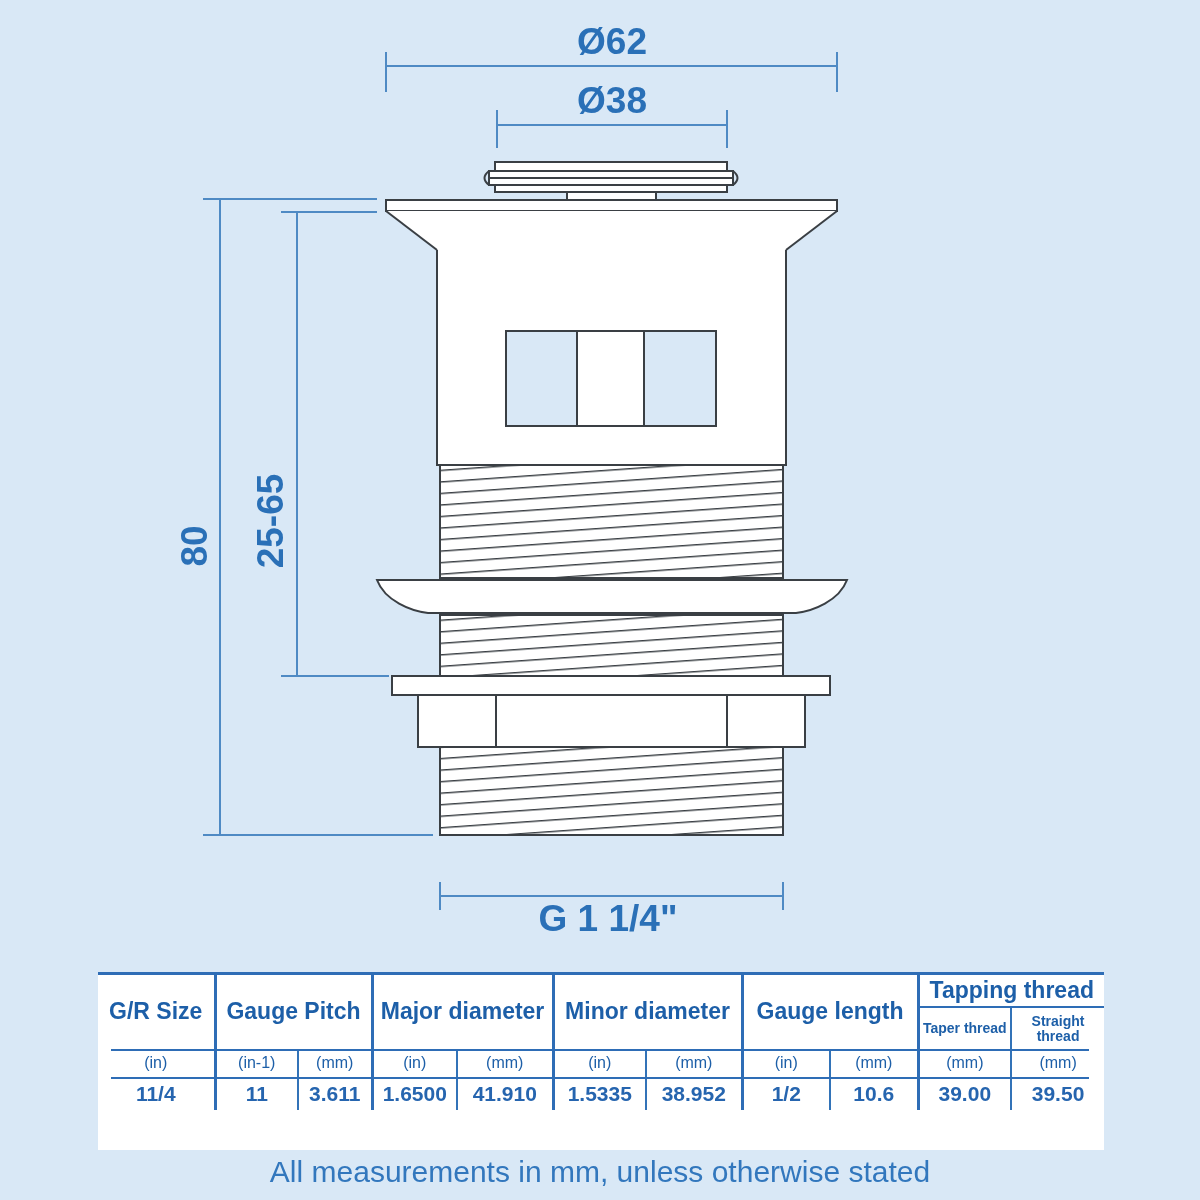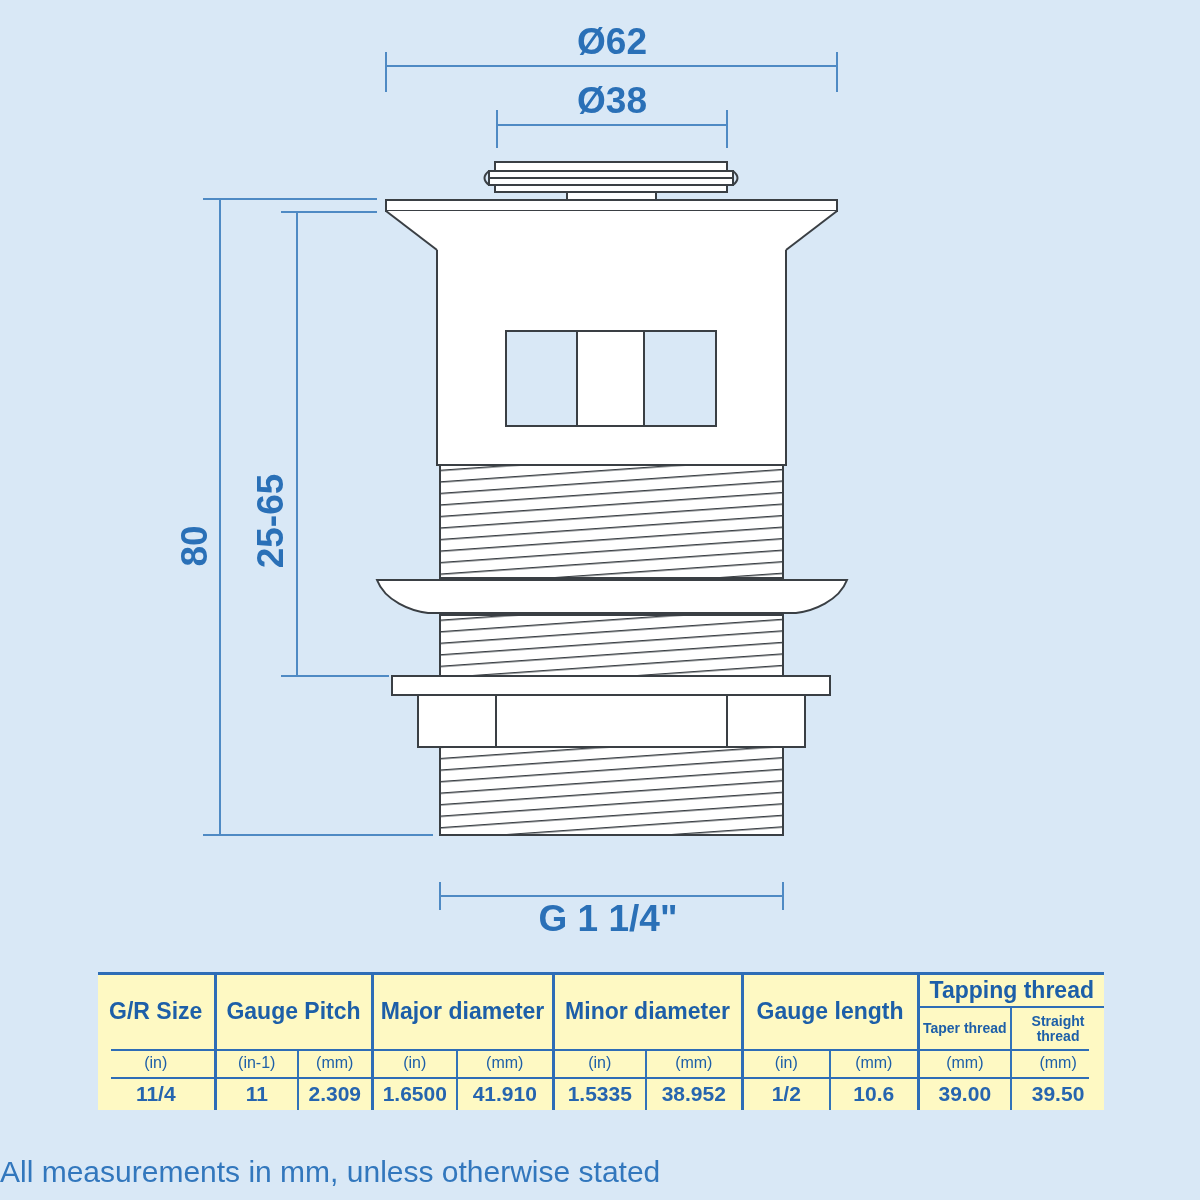--- a/index.html
+++ b/index.html
@@ -5,22 +5,22 @@
   html,body{margin:0;padding:0}
   body{
     width:1200px;height:1200px;position:relative;overflow:hidden;
     background:#d9e8f6;
     font-family:"Liberation Sans",sans-serif;
   }
   #drawing{position:absolute;top:0;left:0}
 
   
   .spec-table-wrap{
-    position:absolute;left:98px;top:972px;width:1006px;height:138px;
-    box-sizing:border-box;background:#fef9c3;
+    position:absolute;left:98px;top:972px;width:1006px;height:178px;
+    box-sizing:border-box;background:#ffffff;
     border-top:3px solid #2e6db6;
   }
   .spec-table-wrap table{
     border-collapse:collapse;width:100%;height:135px;table-layout:fixed;
   }
   th,td{padding:0;margin:0;text-align:center;vertical-align:middle;color:#1d5fa8;overflow:hidden}
   tr.row-a{height:32px}
   tr.row-b{height:42px}
   tr.row-c{height:28px}
   tr.row-d{height:33px}
@@ -31,21 +31,21 @@
   .gsep{border-right:3px solid #2e6db6}
   .ssep{border-right:2px solid #3273b8}
   .tap-underline{border-bottom:2px solid #2e6db6}
   .hline{position:absolute;left:13px;right:15px;background:#2e6db6}
   .hline1{top:74px;height:2px}
   .hline2{top:102px;height:2px}
 
   
   .note{
     position:absolute;top:1155px;left:0;width:100%;
-    text-align:left;font-size:30px;color:#3277bd;
+    text-align:center;font-size:30px;color:#3277bd;
   }
 </style>
 </head>
 <body>
 
 <svg id="drawing" width="1200" height="960" viewBox="0 0 1200 960" aria-hidden="true">
   <defs>
     <pattern id="hatch" patternUnits="userSpaceOnUse" width="1200" height="11.5" patternTransform="rotate(-4)">
       <line x1="-600" y1="5.5" x2="1800" y2="5.5" stroke="#3a3f44" stroke-width="1.4"></line>
     </pattern>
@@ -175,21 +175,21 @@
       <td class="unit ssep">(in)</td>
       <td class="unit gsep">(mm)</td>
       <td class="unit ssep">(in)</td>
       <td class="unit gsep">(mm)</td>
       <td class="unit ssep">(mm)</td>
       <td class="unit">(mm)</td>
     </tr>
     <tr class="row-d">
       <td class="val gsep">11/4</td>
       <td class="val ssep">11</td>
-      <td class="val gsep">2.309</td>
+      <td class="val gsep">3.611</td>
       <td class="val ssep">1.6500</td>
       <td class="val gsep">41.910</td>
       <td class="val ssep">1.5335</td>
       <td class="val gsep">38.952</td>
       <td class="val ssep">1/2</td>
       <td class="val gsep">10.6</td>
       <td class="val ssep">39.00</td>
       <td class="val">39.50</td>
     </tr>
   </tbody>

